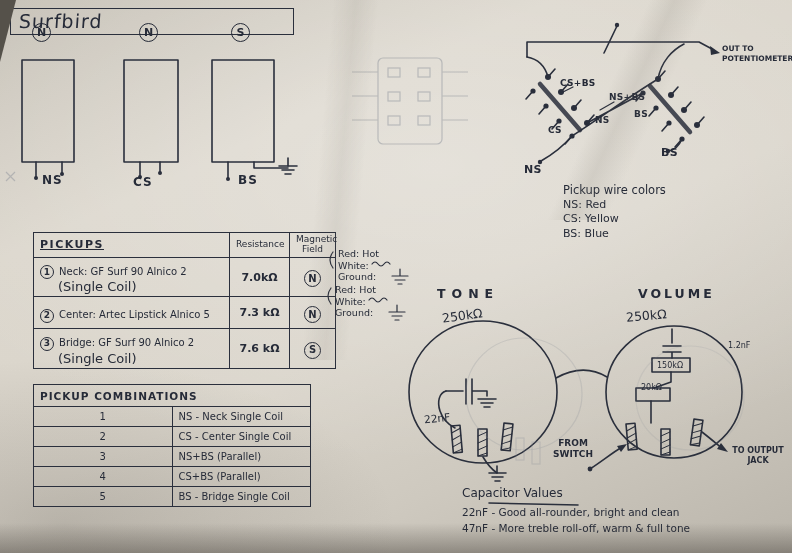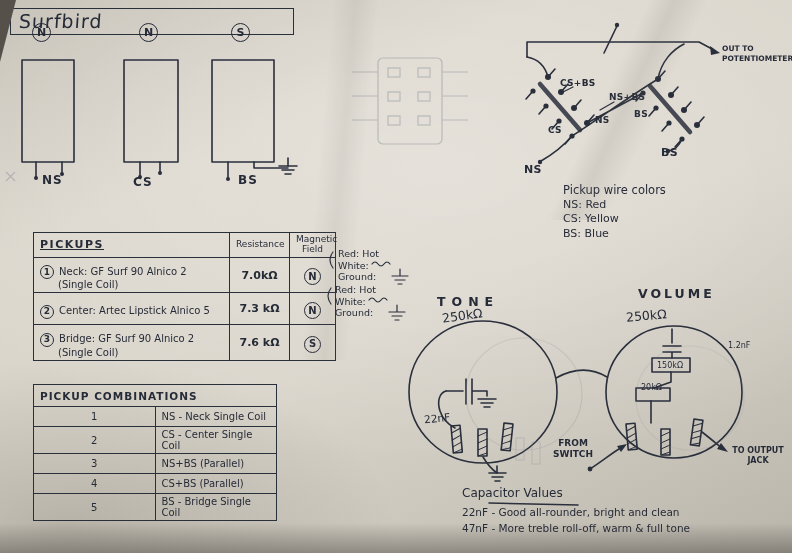--- a/index.html
+++ b/index.html
@@ -47,26 +47,26 @@
   .tbl td { border:1.5px solid #2a2f3c; padding:2px 6px; vertical-align:middle; }
   .pickups { width:302px; }
   .pickups .c-name { width:196px; }
   .pickups .c-res  { width:60px; text-align:center; }
   .pickups .c-field{ width:46px; text-align:center; }
   .pickups tr.h td { height:24px; }
   .pickups tr.r td { height:32px; }
   .pickups .tt { font-size:11px; font-weight:bold; letter-spacing:1.5px;text-decoration:underline; }
   .pickups .ch { font-size:9px; line-height:1.1; }
   .pickups .nm { font-size:10px; }
-  .pickups .sub { font-size:10px; margin-left:18px; }
+  .pickups .sub { font-size:13px; margin-left:18px; }
   .pickups .res { font-size:11px; font-weight:700; }
 
   .note { font-size:9.5px; line-height:11.5px; }
 
-  .combos { width:244px; }
+  .combos { width:278px; }
   .combos .c-num { width:30px; text-align:center; font-size:10px; }
   .combos .c-desc { font-size:10px; }
   .combos tr.h td { height:22px; font-size:10.5px; font-weight:bold; letter-spacing:1px; }
   .combos tr.r td { height:20px; }
 
   .pot-name { font-size:12.5px; font-weight:bold; }
   .pot-val { font-size:12.5px; }
   .comp-lab { font-size:10.5px; }
   .comp-lab.xs { font-size:8px; }
   .route-lab { font-size:9px; font-weight:bold; line-height:1.25; text-align:center; }
@@ -315,21 +315,21 @@
       <td class="c-num">4</td>
       <td class="c-desc">CS+BS (Parallel)</td>
     </tr>
     <tr class="r">
       <td class="c-num">5</td>
       <td class="c-desc">BS - Bridge Single Coil</td>
     </tr>
   </tbody>
     </table>
 
-  <span class="abs pot-name" style="left:437px; top:294px; letter-spacing:6px;">TONE</span>
+  <span class="abs pot-name" style="left:437px; top:286px; letter-spacing:6px;">TONE</span>
   <span class="abs pot-val" style="left:442px; top:308px; transform:rotate(-8deg);">250kΩ</span>
   <span class="abs comp-lab" style="left:424px; top:412px; transform:rotate(-6deg);">22nF</span>
 
   <span class="abs pot-name" style="left:638px; top:286px; letter-spacing:3px;">VOLUME</span>
   <span class="abs pot-val" style="left:626px; top:308px; transform:rotate(-5deg);">250kΩ</span>
   <span class="abs comp-lab xs" style="left:684px; top:341px;margin-left:44px;">1.2nF</span>
   <span class="abs comp-lab xs" style="left:657px; top:361px;">150kΩ</span>
   <span class="abs comp-lab xs" style="left:641px; top:383px;">20kΩ</span>
 
   <div class="abs route-lab" style="left:548px; top:438px; width:50px;">FROM SWITCH</div>

